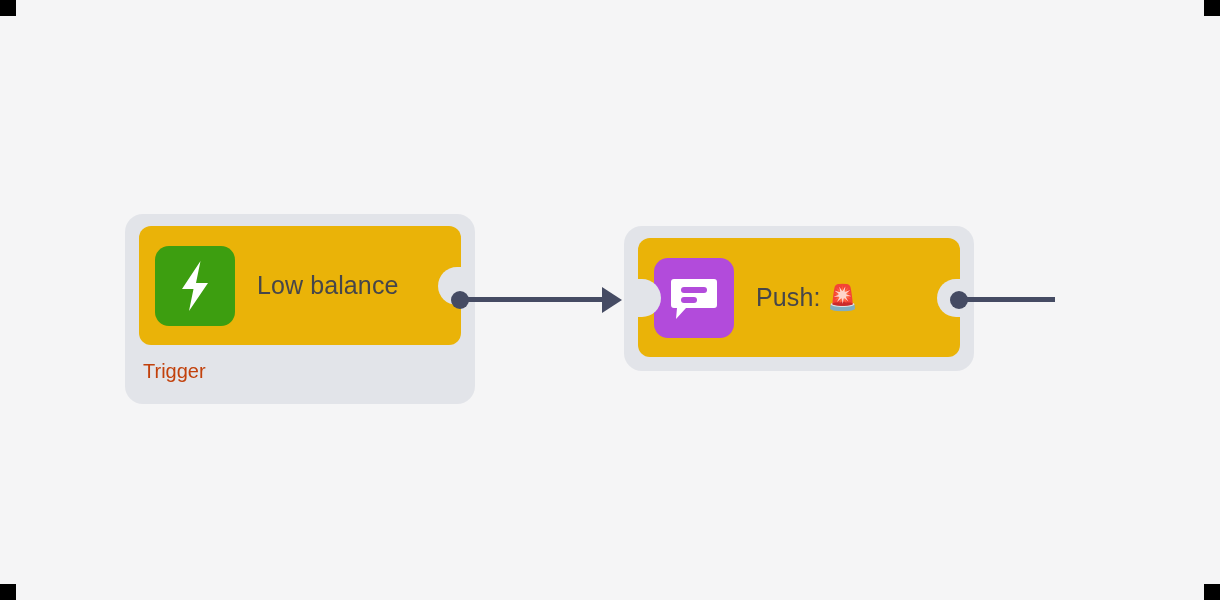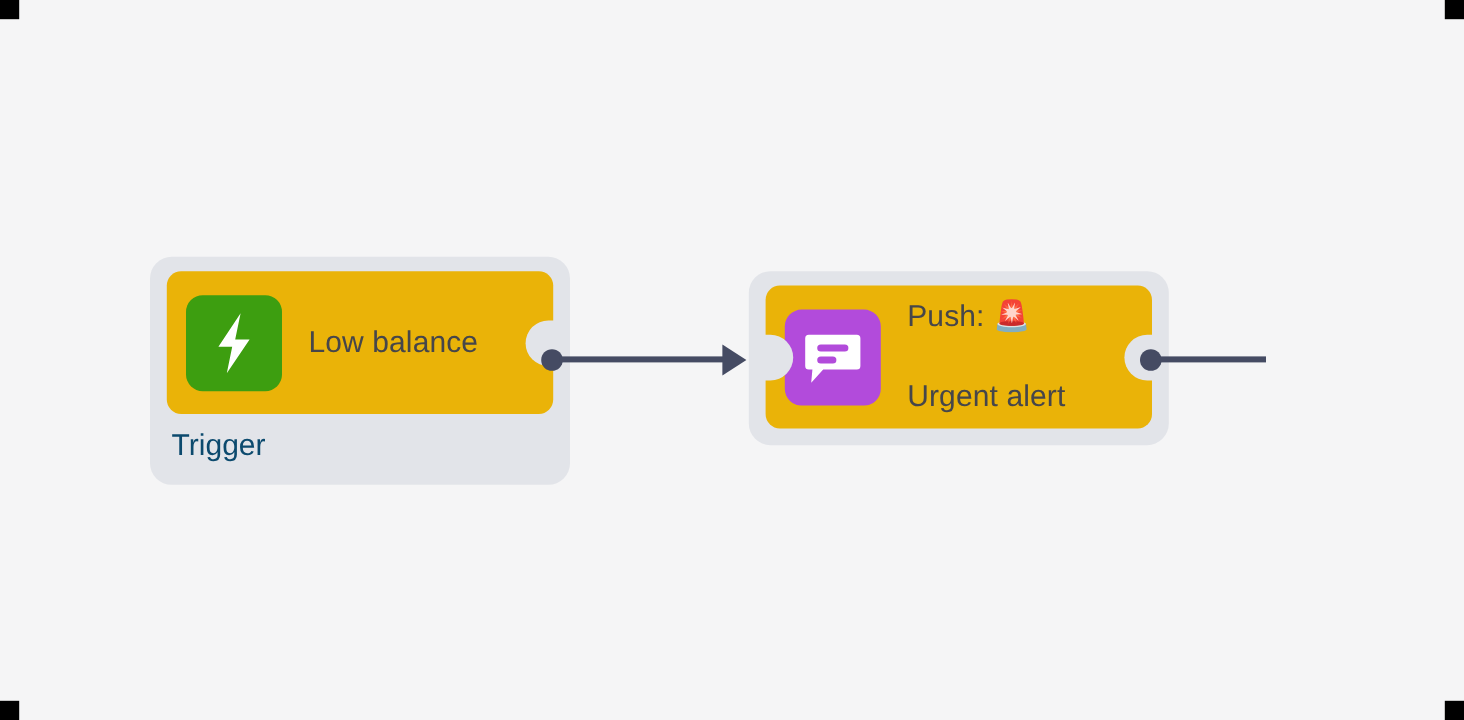--- a/index.html
+++ b/index.html
@@ -105,22 +105,22 @@
     font-size: 25px;
     line-height: 33px;
     color: #46464a;
     font-weight: 400;
     white-space: pre-line;
     letter-spacing: 0.1px;
   }
   .node-sublabel {
     margin-top: 14px;
     margin-left: 4px;
-    font-size: 25px;
-    color: #0c4a6e;
+    font-size: 20px;
+    color: #c2410c;
     line-height: 24px;
   }
 
   
   .connector-dot {
     position: absolute;
     width: 18px;
     height: 18px;
     border-radius: 50%;
     background: #454b63;
@@ -170,21 +170,20 @@
     <div class="card">
       <div class="app-icon icon-purple">
         <svg width="50" height="46" viewBox="0 0 50 46" aria-hidden="true">
           <path d="M5 4 H45 A3 3 0 0 1 48 7 V30 A3 3 0 0 1 45 33 H17 L7 44 L8 33 H5 A3 3 0 0 1 2 30 V7 A3 3 0 0 1 5 4 Z" fill="#ffffff"></path>
           <rect x="12" y="12" width="26" height="6" rx="3" fill="#b24bdb"></rect>
           <rect x="12" y="22" width="16" height="6" rx="3" fill="#b24bdb"></rect>
         </svg>
       </div>
       <div class="node-title">
         <div>Push: 🚨</div>
-        <div>Urgent alert</div>
       </div>
       <div class="notch notch-left"></div>
       <div class="notch notch-right"></div>
     </div>
   </div>
 
   <div class="connector-dot" style="left:950px; top:291px;"></div>
   <div class="edge-line" style="left:965px; top:297px; width:90px;"></div>
 
 </div>

